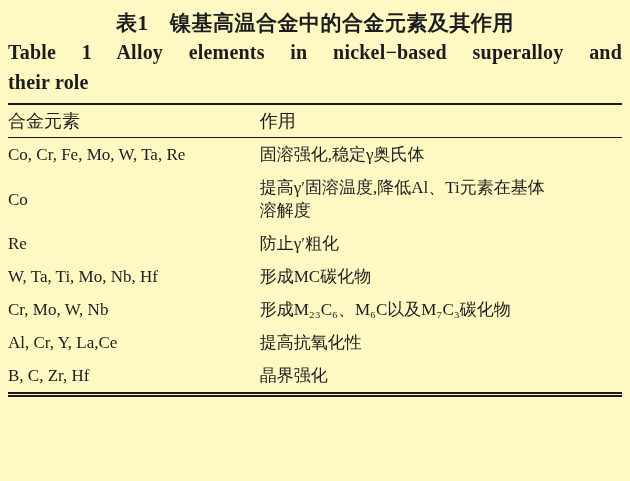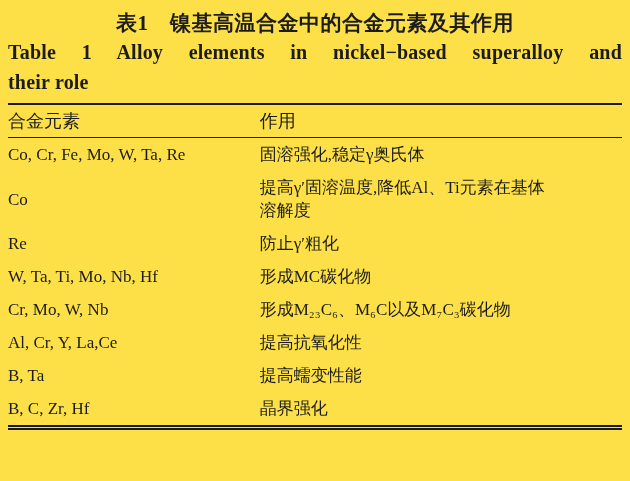--- a/index.html
+++ b/index.html
@@ -1,21 +1,21 @@
 <!DOCTYPE html>
 <html><head>
 <meta charset="utf-8">
 <style>
   html, body { margin: 0; padding: 0; background: #ffffff; }
 
   .page {
     width: 630px;
     height: 481px;
     box-sizing: border-box;
-    background: #fde047;
+    background: #fef9c3;
     padding: 10px 8px 0 8px;
     font-family: "Liberation Serif", "DejaVu Serif", serif;
     color: #1c1c1c;
     overflow: hidden;
   }
 
   .cap-zh {
     font-size: 21px;
     line-height: 27px;
     font-weight: bold;
@@ -104,23 +104,19 @@
         </tr>
         <tr>
           <td>Cr, Mo, W, Nb</td>
           <td>形成M₂₃C₆、M₆C以及M₇C₃碳化物</td>
         </tr>
         <tr>
           <td>Al, Cr, Y, La,Ce</td>
           <td>提高抗氧化性</td>
         </tr>
         <tr>
-          <td>B, Ta</td>
-          <td>提高蠕变性能</td>
-        </tr>
-        <tr>
           <td>B, C, Zr, Hf</td>
           <td>晶界强化</td>
         </tr>
       </tbody>
   </table>
 
 </div>
 
 </body></html>

